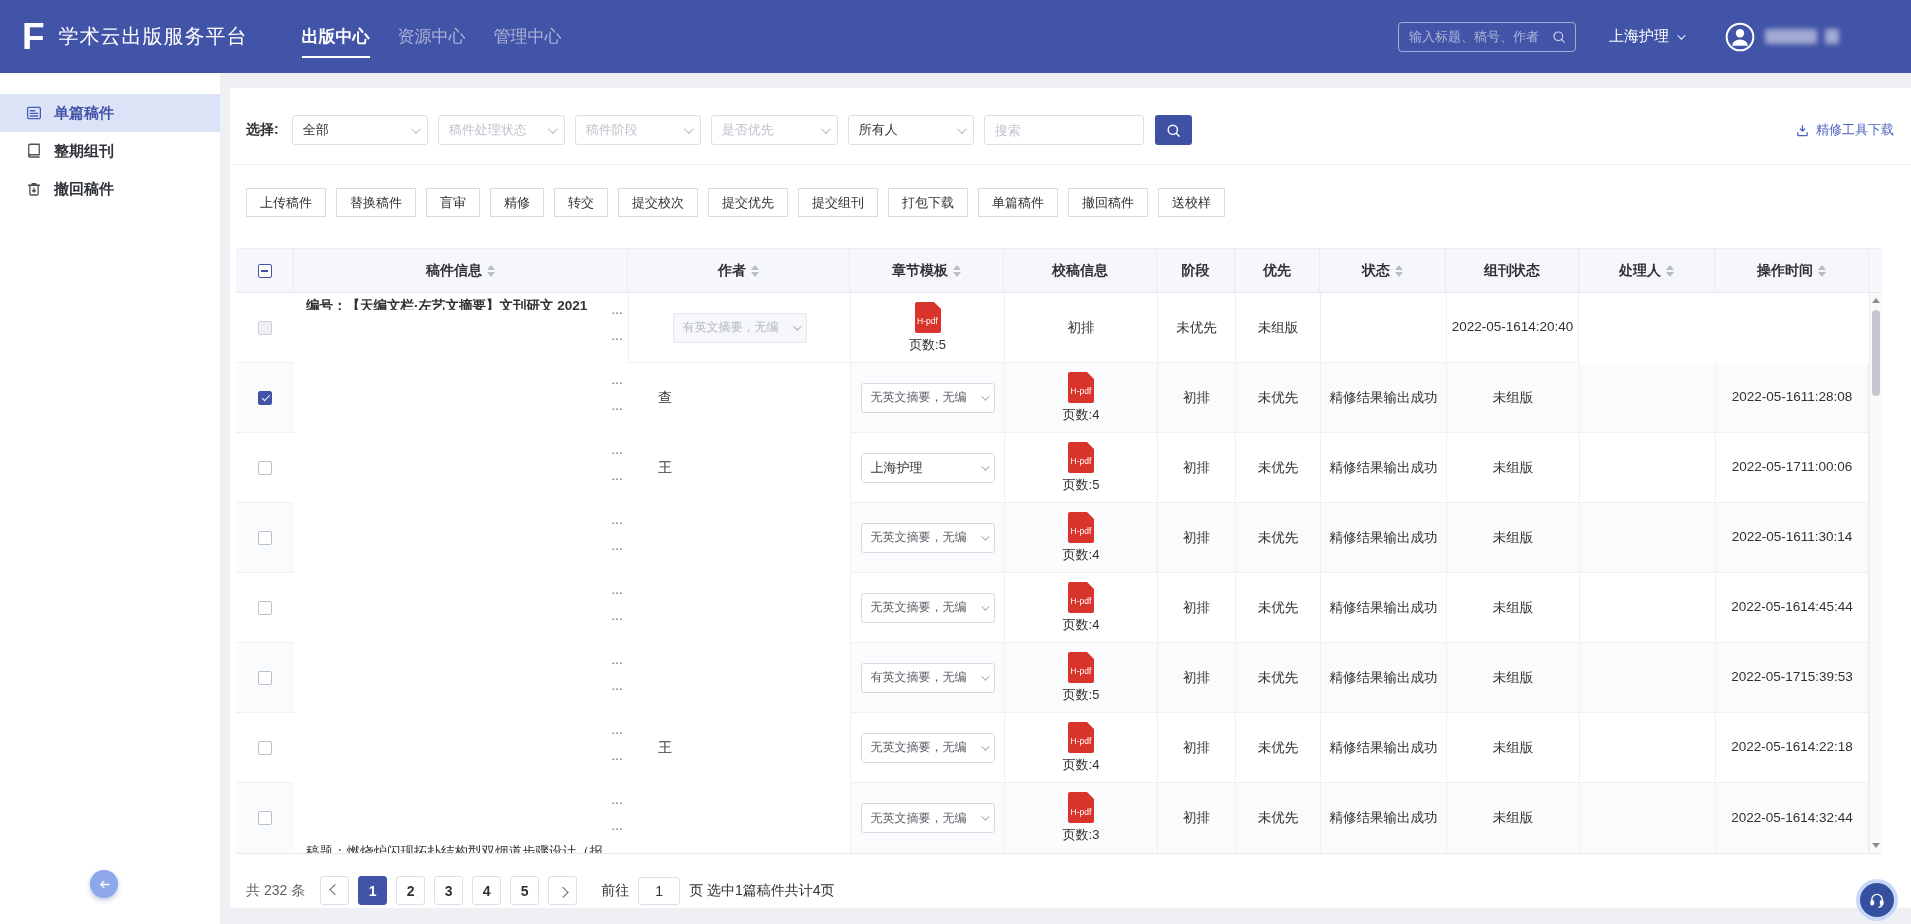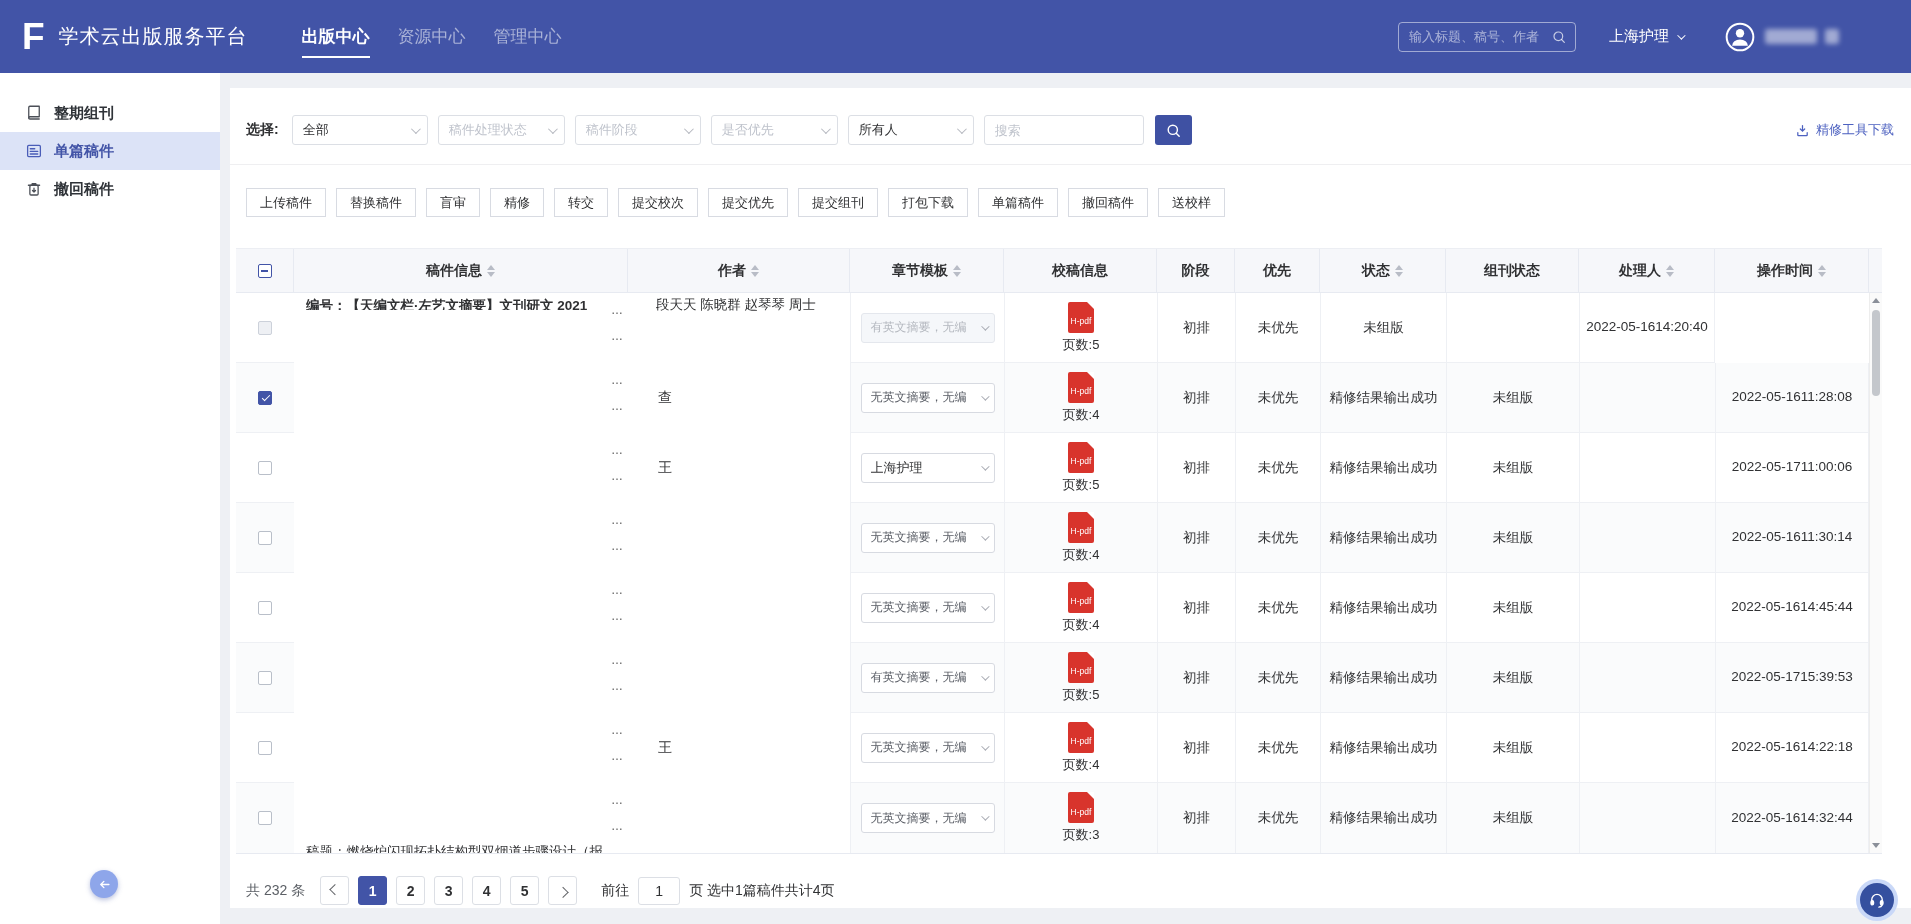--- a/index.html
+++ b/index.html
@@ -187,37 +187,37 @@
         <circle cx="18" cy="13.5" r="5" fill="#fff"></circle>
         <path d="M8.5 28.5a9.5 7.5 0 0 1 19 0z" fill="#fff"></path>
       </svg>
     </span>
     <span class="blur-chip"></span>
     <span class="blur-chip sm"></span>
   </header>
 
   <aside class="sidebar">
     <div id="sidebar-items">
+        <div class="side-item active">
+          <span class="side-icon">
+            <svg viewBox="0 0 24 24" fill="none" stroke="currentColor" stroke-width="1.7" stroke-linecap="round" stroke-linejoin="round">
+              <rect x="3.5" y="4.5" width="17" height="15" rx="1.5"></rect>
+              <path d="M7 9h6M7 12.5h10M7 16h10"></path>
+            </svg>
+          </span>
+          <span class="side-label">单篇稿件</span>
+        </div>
         <div class="side-item">
           <span class="side-icon">
             <svg viewBox="0 0 24 24" fill="none" stroke="currentColor" stroke-width="1.7" stroke-linecap="round" stroke-linejoin="round">
               <path d="M5 4.5A1.5 1.5 0 0 1 6.5 3H19v14H6.5A1.5 1.5 0 0 0 5 18.5z"></path>
               <path d="M5 18.5A1.5 1.5 0 0 0 6.5 20H19"></path>
             </svg>
           </span>
           <span class="side-label">整期组刊</span>
-        </div>
-        <div class="side-item active">
-          <span class="side-icon">
-            <svg viewBox="0 0 24 24" fill="none" stroke="currentColor" stroke-width="1.7" stroke-linecap="round" stroke-linejoin="round">
-              <rect x="3.5" y="4.5" width="17" height="15" rx="1.5"></rect>
-              <path d="M7 9h6M7 12.5h10M7 16h10"></path>
-            </svg>
-          </span>
-          <span class="side-label">单篇稿件</span>
         </div>
         <div class="side-item">
           <span class="side-icon">
             <svg viewBox="0 0 24 24" fill="none" stroke="currentColor" stroke-width="1.7" stroke-linecap="round" stroke-linejoin="round">
               <path d="M4.5 7h15M9.5 7V5h5v2"></path>
               <rect x="6.5" y="7" width="11" height="13" rx="1.5"></rect>
               <path d="M12 11v5m0 0l-2-2m2 2l2-2"></path>
             </svg>
           </span>
           <span class="side-label">撤回稿件</span>
@@ -346,23 +346,20 @@
         <div class="tbody" id="tbody">
             <div class="trow">
               <div class="tcell c-cb">
                 <span class="cb disabled"></span>
               </div>
               <div class="tcell c-info mask">
                 <span class="frag frag-info-top">编号：【天编文栏·左艺文摘要】文刊研文 2021</span>
                 <span class="dots d1">…</span>
                 <span class="dots d2">…</span>
               </div>
-              <div class="tcell c-author mask">
-                <span class="frag frag-author-top">段天天 陈晓群 赵琴琴 周士</span>
-              </div>
               <div class="tcell c-template">
                 <div class="tpl tpl-disabled">
                   <span class="tpl-text">有英文摘要，无编</span>
                   <i class="chev chev-dn tpl-caret"></i>
                 </div>
               </div>
               <div class="tcell c-proof">
                 <div class="proof">
                   <div class="pdf">
                     <span class="pdf-label">H-pdf</span>

